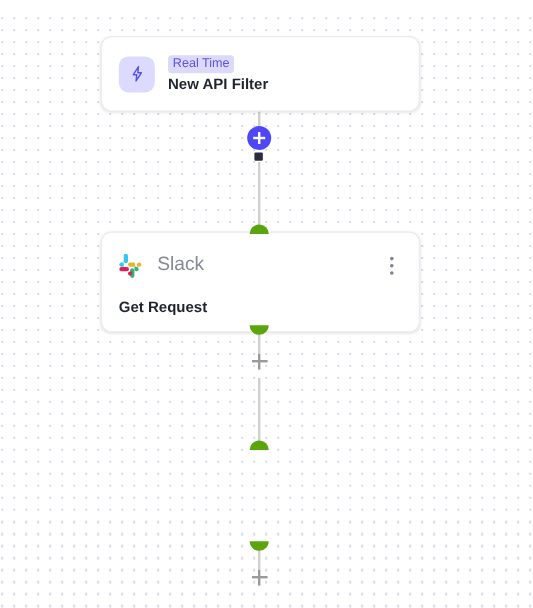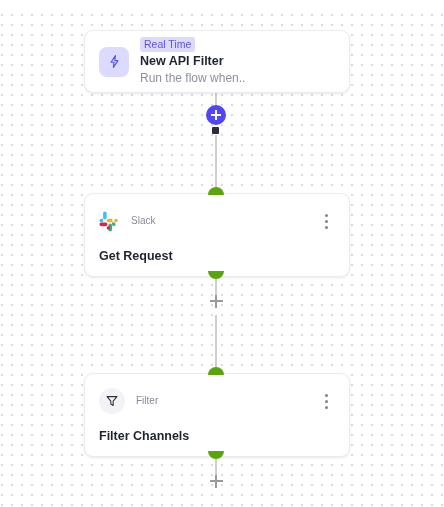--- a/index.html
+++ b/index.html
@@ -177,21 +177,21 @@
     height: 26px;
   }
   .app-icon { flex: 0 0 auto; display: flex; align-items: center; justify-content: center; }
   .icon-circle {
     width: 26px; height: 26px; border-radius: 50%;
     background: #f3f3f5;
     display: flex; align-items: center; justify-content: center;
   }
   .app-name {
     margin-left: 11px;
-    font-size: 10px;
+    font-size: 16px;
     color: #86899a;
     line-height: 18px;
     white-space: nowrap;
   }
   .kebab {
     margin-left: auto;
     width: 18px; height: 22px;
     display: flex; flex-direction: column;
     align-items: center; justify-content: center;
     gap: 3px;
@@ -243,21 +243,20 @@
 
   <div class="card" id="card-trigger">
     <div class="bolt-box">
       <svg width="15" height="15" viewBox="0 0 24 24" aria-hidden="true">
         <path d="M13.5 2.5 L6.5 13.2 L11.2 13.2 L10.2 21.5 L17.4 10.6 L12.6 10.6 Z" fill="none" stroke="#5b53e8" stroke-width="1.9" stroke-linejoin="round" stroke-linecap="round"></path>
       </svg>
     </div>
     <div class="trigger-text">
       <span class="badge">Real Time</span>
       <span class="trigger-title">New API Filter</span>
-      <span class="trigger-sub">Run the flow when..</span>
     </div>
   </div>
 
   <div class="card card-action" id="card-slack">
     <div class="card-head">
       <span class="app-icon">
         <svg width="21" height="21" viewBox="0 0 54 54" aria-hidden="true">
           <g>
             <path d="M19.7 5.7a4.6 4.6 0 1 0-9.2 0v11.5a4.6 4.6 0 1 0 9.2 0z" fill="#36C5F0"></path>
             <path d="M5.7 19.7a4.6 4.6 0 1 0 0 9.2h4.8v-9.2z" fill="#36C5F0"></path>
@@ -273,32 +272,14 @@
       <span class="app-name">Slack</span>
       <span class="kebab">
         <i></i>
         <i></i>
         <i></i>
       </span>
     </div>
     <div class="card-label">Get Request</div>
   </div>
 
-  <div class="card card-action" id="card-filter">
-    <div class="card-head">
-      <span class="app-icon">
-        <span class="icon-circle">
-          <svg width="14" height="14" viewBox="0 0 24 24" aria-hidden="true">
-            <path d="M3.5 4.5 H20.5 L14 12.3 V19.8 L10 17.4 V12.3 Z" fill="none" stroke="#2b2f3a" stroke-width="1.8" stroke-linejoin="round" stroke-linecap="round"></path>
-          </svg>
-        </span>
-      </span>
-      <span class="app-name">Filter</span>
-      <span class="kebab">
-        <i></i>
-        <i></i>
-        <i></i>
-      </span>
-    </div>
-    <div class="card-label">Filter Channels</div>
-  </div>
 
 </div>
 
 </body></html>

